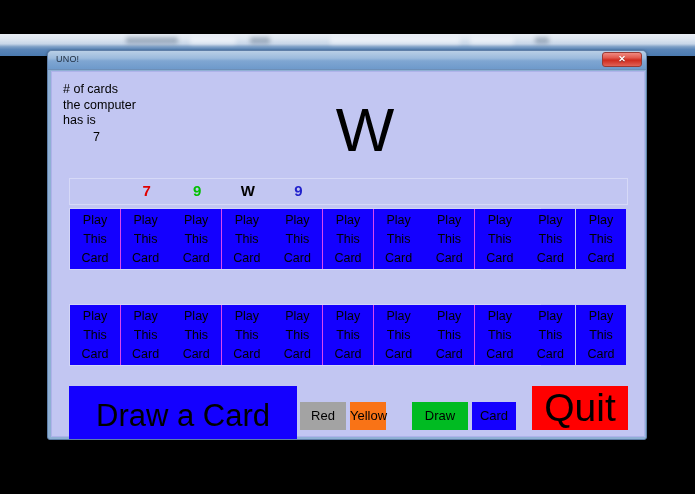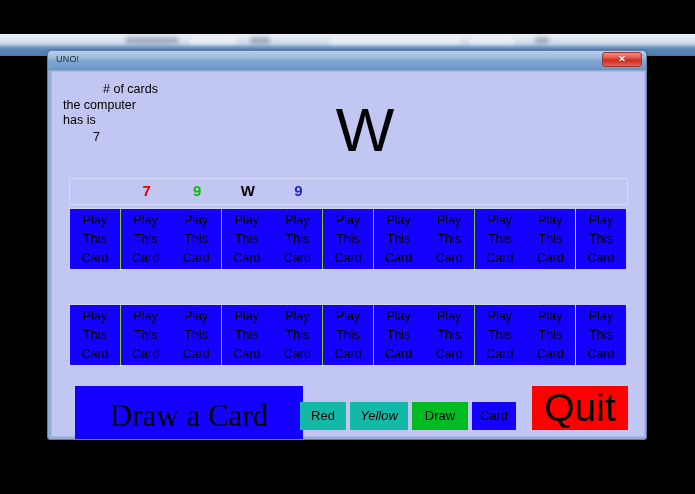--- a/index.html
+++ b/index.html
@@ -148,21 +148,21 @@
     font-size: 15px;
     font-weight: bold;
     line-height: 20px;
   }
 
   
   .play-row {
     position: absolute;
     left: 17px;
     width: 472px; height: 62px;
-    background: #84cc16;
+    background: #d946ef;
     border: 1px solid #d2d5f6;
     box-sizing: border-box;
   }
   #play-row-1 { top: 136px; }
   #play-row-2 { top: 232px; }
 
   .play-btn {
     position: absolute;
     top: 0;
     width: 50px; height: 60px;
@@ -176,27 +176,27 @@
     padding: 1px 0 0 0;
     margin: 0;
     cursor: pointer;
     white-space: pre-line;
     box-sizing: border-box;
   }
 
   
   #draw-button {
     position: absolute;
-    left: 23px; top: 314px;
+    left: 17px; top: 314px;
     width: 228px; height: 60px;
     background: #1400ff;
     color: #000000;
     border: none;
     font-size: 31px;
-    font-family: Liberation Serif, serif;
+    font-family: Liberation Sans, sans-serif;
     cursor: pointer;
     padding: 0;
     line-height: 44px;
     box-sizing: border-box;
   }
 
   #color-prompt {
     position: absolute;
     left: 245px; top: 308px;
     width: 222px;
@@ -261,21 +261,21 @@
     <div id="title-bar">
       <div id="window-title">UNO!</div>
       <div id="close-button">
         <span class="x-glyph">✕</span>
       </div>
     </div>
 
     <div id="client">
 
       <div id="computer-count">
-        <span style="white-space:pre-line;margin-left:40px;"># of cards
+        <span style="white-space:pre-line;"># of cards
 the computer
 has is</span>
         <span class="count-value">7</span>
       </div>
 
       <div id="discard-card">W</div>
 
       <div id="hand-values">
           <div class="hand-card" style="left: 51.6px; color: rgb(224, 0, 0);">7</div>
           <div class="hand-card" style="left: 102.2px; color: rgb(0, 192, 0);">9</div>
@@ -351,22 +351,22 @@
 Card</button>
           <button class="play-btn" style="left: 506px;">Play
 This
 Card</button>
         </div>
 
       <button id="draw-button">Draw a Card</button>
 
 
       <div id="color-buttons">
-          <button class="color-btn" style="left: 0px; width: 46px; background: #14b8a6;">Red</button>
-          <button class="color-btn" style="left: 50px; width: 58px; background: #14b8a6; font-style: italic;">Yellow</button>
+          <button class="color-btn" style="left: 0px; width: 46px; background: #a3a3a3;">Red</button>
+          <button class="color-btn" style="left: 50px; width: 36px; background: #f97316;">Yellow</button>
           <button class="color-btn" style="left: 112px; width: 56px; background: rgb(0, 187, 34);">Draw</button>
           <button class="color-btn" style="left: 172px; width: 44px; background: rgb(20, 0, 255);">Card</button>
         </div>
 
       <button id="quit-button">Quit</button>
 
     </div>
   </div>
 </div>
 

